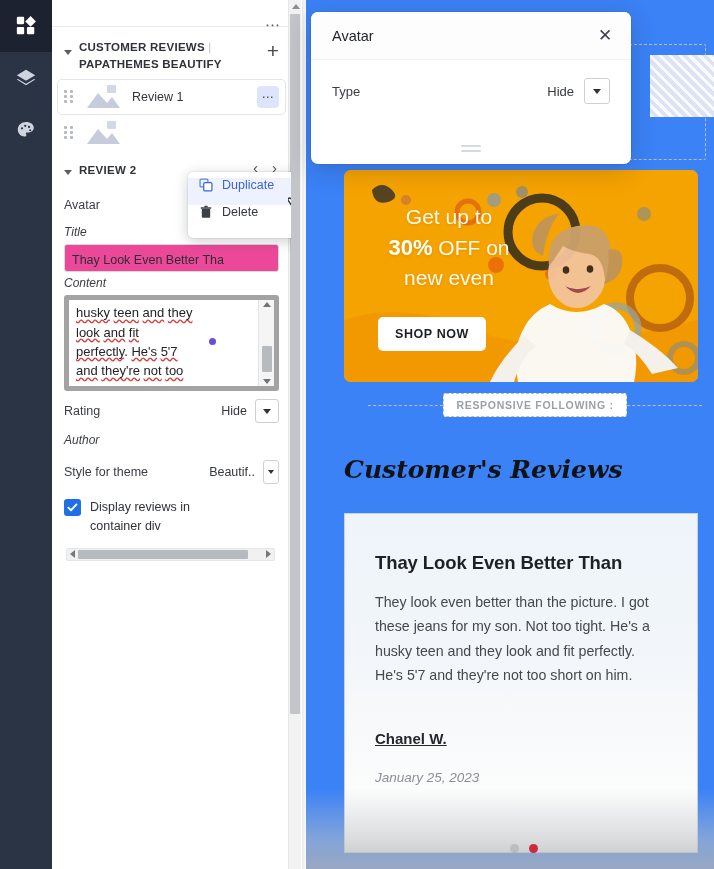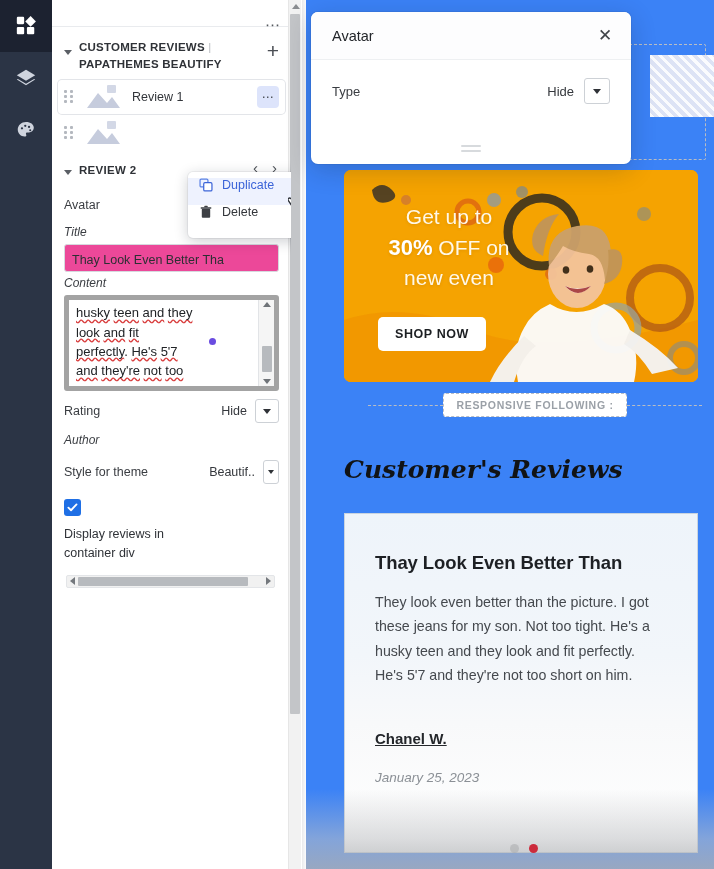--- a/index.html
+++ b/index.html
@@ -186,21 +186,21 @@
   }
   .sel-value { font-size: 12.5px; color: #35383d; margin-right: 8px; }
 
   .theme-sel {
     border: 1px solid #cdd1d6; border-radius: 3px; background: #fff;
     height: 24px; width: 16px; display: flex; align-items: center; justify-content: center;
     cursor: pointer;
   }
   .theme-sel .sel-caret { border-left-width: 3px; border-right-width: 3px; border-top-width: 4px; }
 
-  .check-row { display: flex; align-items: flex-start; gap: 9px; padding: 8px 0 0 0; flex-direction: column; }
+  .check-row { display: flex; align-items: flex-start; gap: 9px; padding: 8px 0 0 0; }
   .checkbox {
     width: 17px; height: 17px; border-radius: 3px; background: #1f6fe5;
     flex: 0 0 auto; display: flex; align-items: center; justify-content: center;
     margin-top: 1px; cursor: pointer;
   }
   .check-label { font-size: 12.5px; color: #2f3237; line-height: 1.5; max-width: 150px; }
 
   .hscroll {
     margin: 12px 4px 0 2px; height: 13px; background: #f1f1f1;
     border: 1px solid #e3e5e8; border-radius: 2px;

